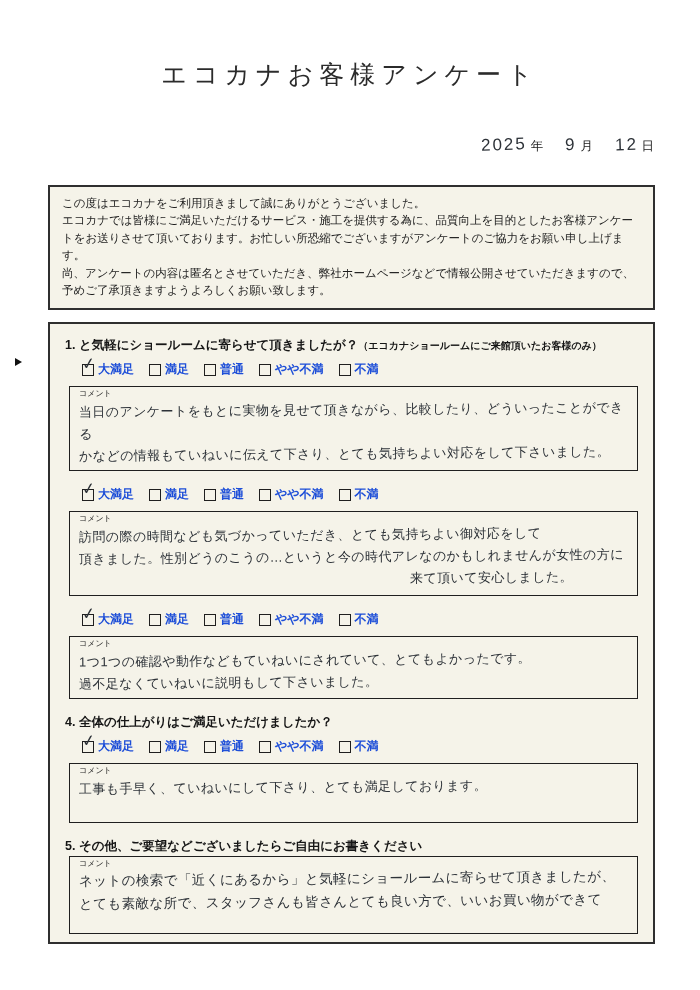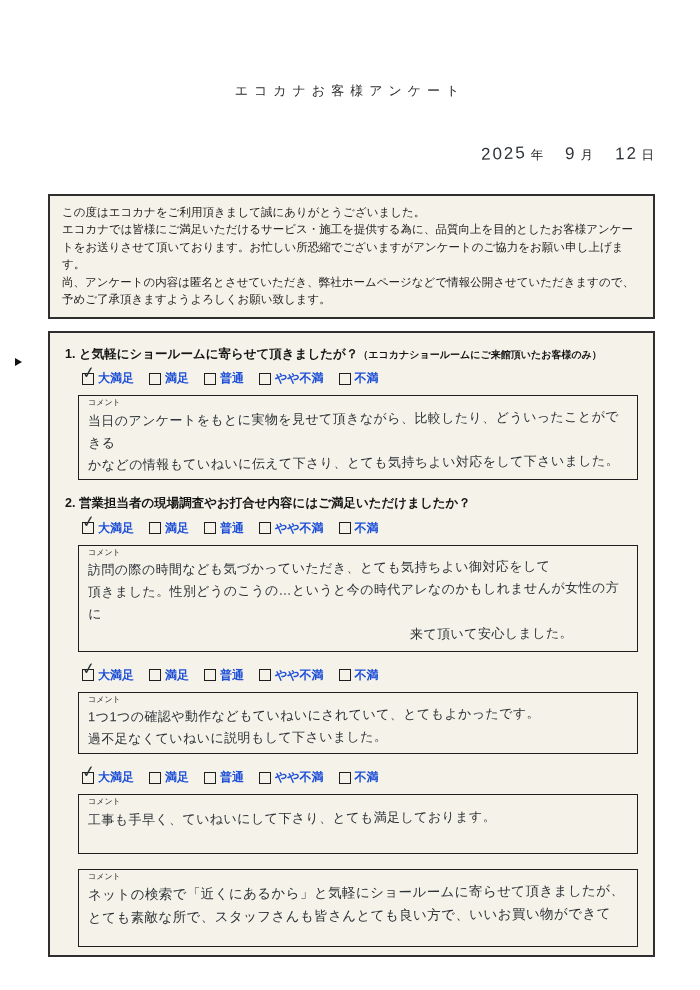--- a/index.html
+++ b/index.html
@@ -1,41 +1,41 @@
 <!DOCTYPE html>
 <html><head>
 <meta charset="utf-8">
 <style>
   * { margin:0; padding:0; box-sizing:border-box; }
   html,body { background:#ffffff; }
   body { font-family:"Liberation Sans","DejaVu Sans",sans-serif; color:#222; }
   .page { position:relative; width:700px; height:990px; background:#ffffff; overflow:hidden; }
 
   
-  .title { margin-top:82px; text-align:center; font-size:13px; letter-spacing:6px; color:#2b2b2b; font-weight:500; }
+  .title { margin-top:58px; text-align:center; font-size:25px; letter-spacing:6px; color:#2b2b2b; font-weight:500; }
   .date-row { margin:44px 46px 0 0; text-align:right; font-size:13px; color:#222; height:28px; }
   .date-row .hand-num { font-size:17px; color:#2d3238; letter-spacing:2px; display:inline-block; transform:rotate(-2deg); margin:0 4px 0 18px; font-weight:500; }
   .date-row .unit { font-size:12.5px; }
 
   
   .intro-box { margin:22px 0 0 48px; width:607px; border:2px solid #2f2f2f; background:#f5f3e9;
                padding:8px 12px; font-size:11.5px; line-height:1.52; color:#1d1d1d; white-space:pre-line;font-family:Liberation Mono, monospace; }
 
   
   .main-box { margin:12px 0 0 48px; width:607px; border:2px solid #2f2f2f; background:#f5f3e9; padding:13px 15px 8px 15px; }
   .question { margin-bottom:15px; }
   .q-title { font-size:12.5px; font-weight:600; color:#161616; line-height:1.4; }
   .q-title .q-note { font-weight:700; font-size:10px; }
   .options { margin:7px 0 8px 17px; display:flex; align-items:center; }
   .opt { display:inline-flex; align-items:center; margin-right:15px; }
   .cb { position:relative; width:12px; height:12px; border:1.7px solid #1f1f1f; background:transparent; display:inline-block; margin-right:4px; }
   .ck { position:absolute; left:-1px; top:-9px; font-size:16px; font-weight:bold; color:#2d3238; transform:rotate(-8deg); line-height:1; }
   .opt-label { font-size:12px; font-weight:700; color:#1d4ed8; }
 
-  .comment-box { margin-left:13px; border:1.7px solid #1f1f1f; padding:2px 9px 5px 9px; position:relative; }
+  .comment-box { margin-left:4px; border:1.7px solid #1f1f1f; padding:2px 9px 5px 9px; position:relative; }
   .comment-label { font-size:8px; color:#222; line-height:1.2; display:block; }
   .hand-line { font-size:13px; line-height:1.7; color:#2d3238; letter-spacing:0.4px; transform:rotate(-0.5deg); font-weight:500; }
 
   .q1 .comment-box { min-height:52px; }
   .q2 .comment-box { min-height:70px; }
   .q2 .hand-line:last-child { text-align:right; padding-right:55px; }
   .q3 .comment-box { min-height:56px; }
   .q4 .comment-box { min-height:60px; }
   .q5 .comment-box { min-height:78px; overflow:visible; }
   .q5 .hand-line { font-size:13.5px; }
@@ -96,24 +96,20 @@
             </span>
           </div>
       <div class="comment-box">
         <span class="comment-label">コメント</span>
       <div class="hand-line">当日のアンケートをもとに実物を見せて頂きながら、比較したり、どういったことができる</div>
             <div class="hand-line">かなどの情報もていねいに伝えて下さり、とても気持ちよい対応をして下さいました。</div>
           </div>
     </div>
 
     <div class="question q2">
-      <div class="q-title">
-        <span>2.</span>
-        <span>営業担当者の現場調査やお打合せ内容にはご満足いただけましたか？</span>
-      </div>
       <div class="options">
             <span class="opt">
               <span class="cb">
                 <span class="ck">✓</span>
               </span>
               <span class="opt-label">大満足</span>
             </span>
             <span class="opt">
               <span class="cb"></span>
               <span class="opt-label">満足</span>
@@ -165,20 +161,24 @@
             </span>
           </div>
       <div class="comment-box">
         <span class="comment-label">コメント</span>
       <div class="hand-line">1つ1つの確認や動作などもていねいにされていて、とてもよかったです。</div>
             <div class="hand-line">過不足なくていねいに説明もして下さいました。</div>
           </div>
     </div>
 
     <div class="question q4">
+      <div class="q-title">
+        <span>4.</span>
+        <span>全体の仕上がりはご満足いただけましたか？</span>
+      </div>
       <div class="options">
             <span class="opt">
               <span class="cb">
                 <span class="ck">✓</span>
               </span>
               <span class="opt-label">大満足</span>
             </span>
             <span class="opt">
               <span class="cb"></span>
               <span class="opt-label">満足</span>
@@ -196,20 +196,24 @@
               <span class="opt-label">不満</span>
             </span>
           </div>
       <div class="comment-box">
         <span class="comment-label">コメント</span>
       <div class="hand-line">工事も手早く、ていねいにして下さり、とても満足しております。</div>
           </div>
     </div>
 
     <div class="question q5">
+      <div class="q-title">
+        <span>5.</span>
+        <span>その他、ご要望などございましたらご自由にお書きください</span>
+      </div>
 
       <div class="comment-box">
         <span class="comment-label">コメント</span>
       <div class="hand-line">ネットの検索で「近くにあるから」と気軽にショールームに寄らせて頂きましたが、</div>
             <div class="hand-line">とても素敵な所で、スタッフさんも皆さんとても良い方で、いいお買い物ができて</div>
           </div>
     </div>
   </div>
   </div>
 

